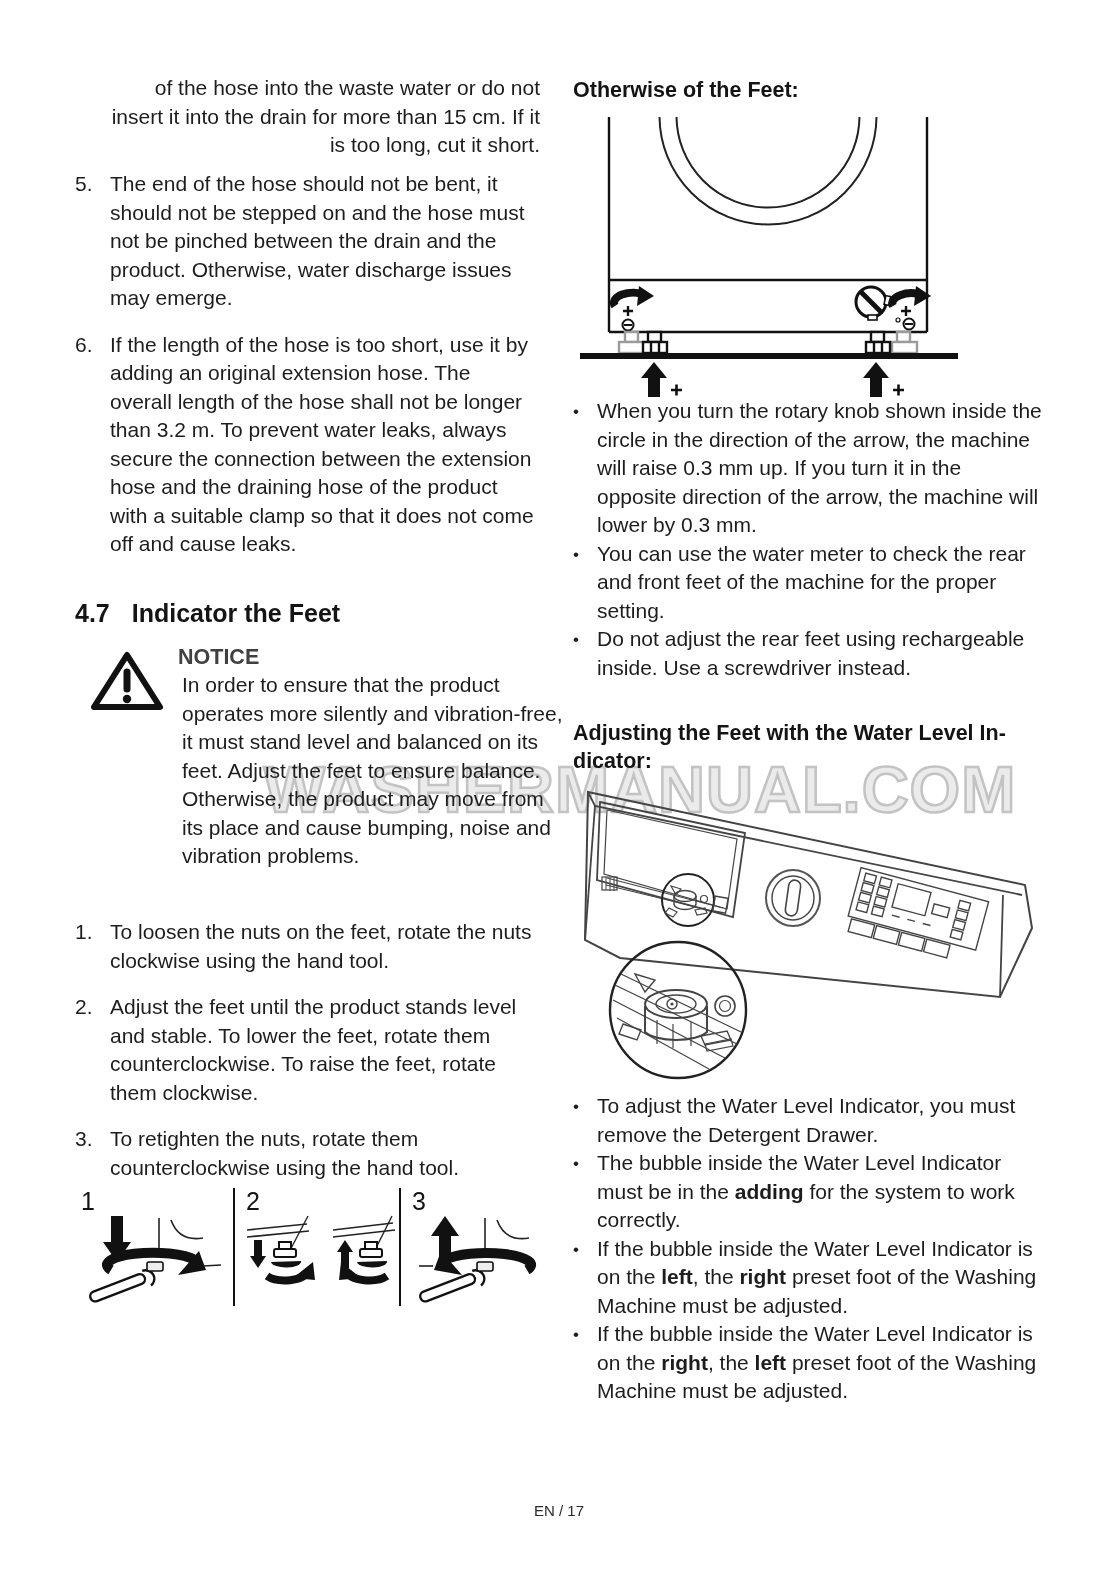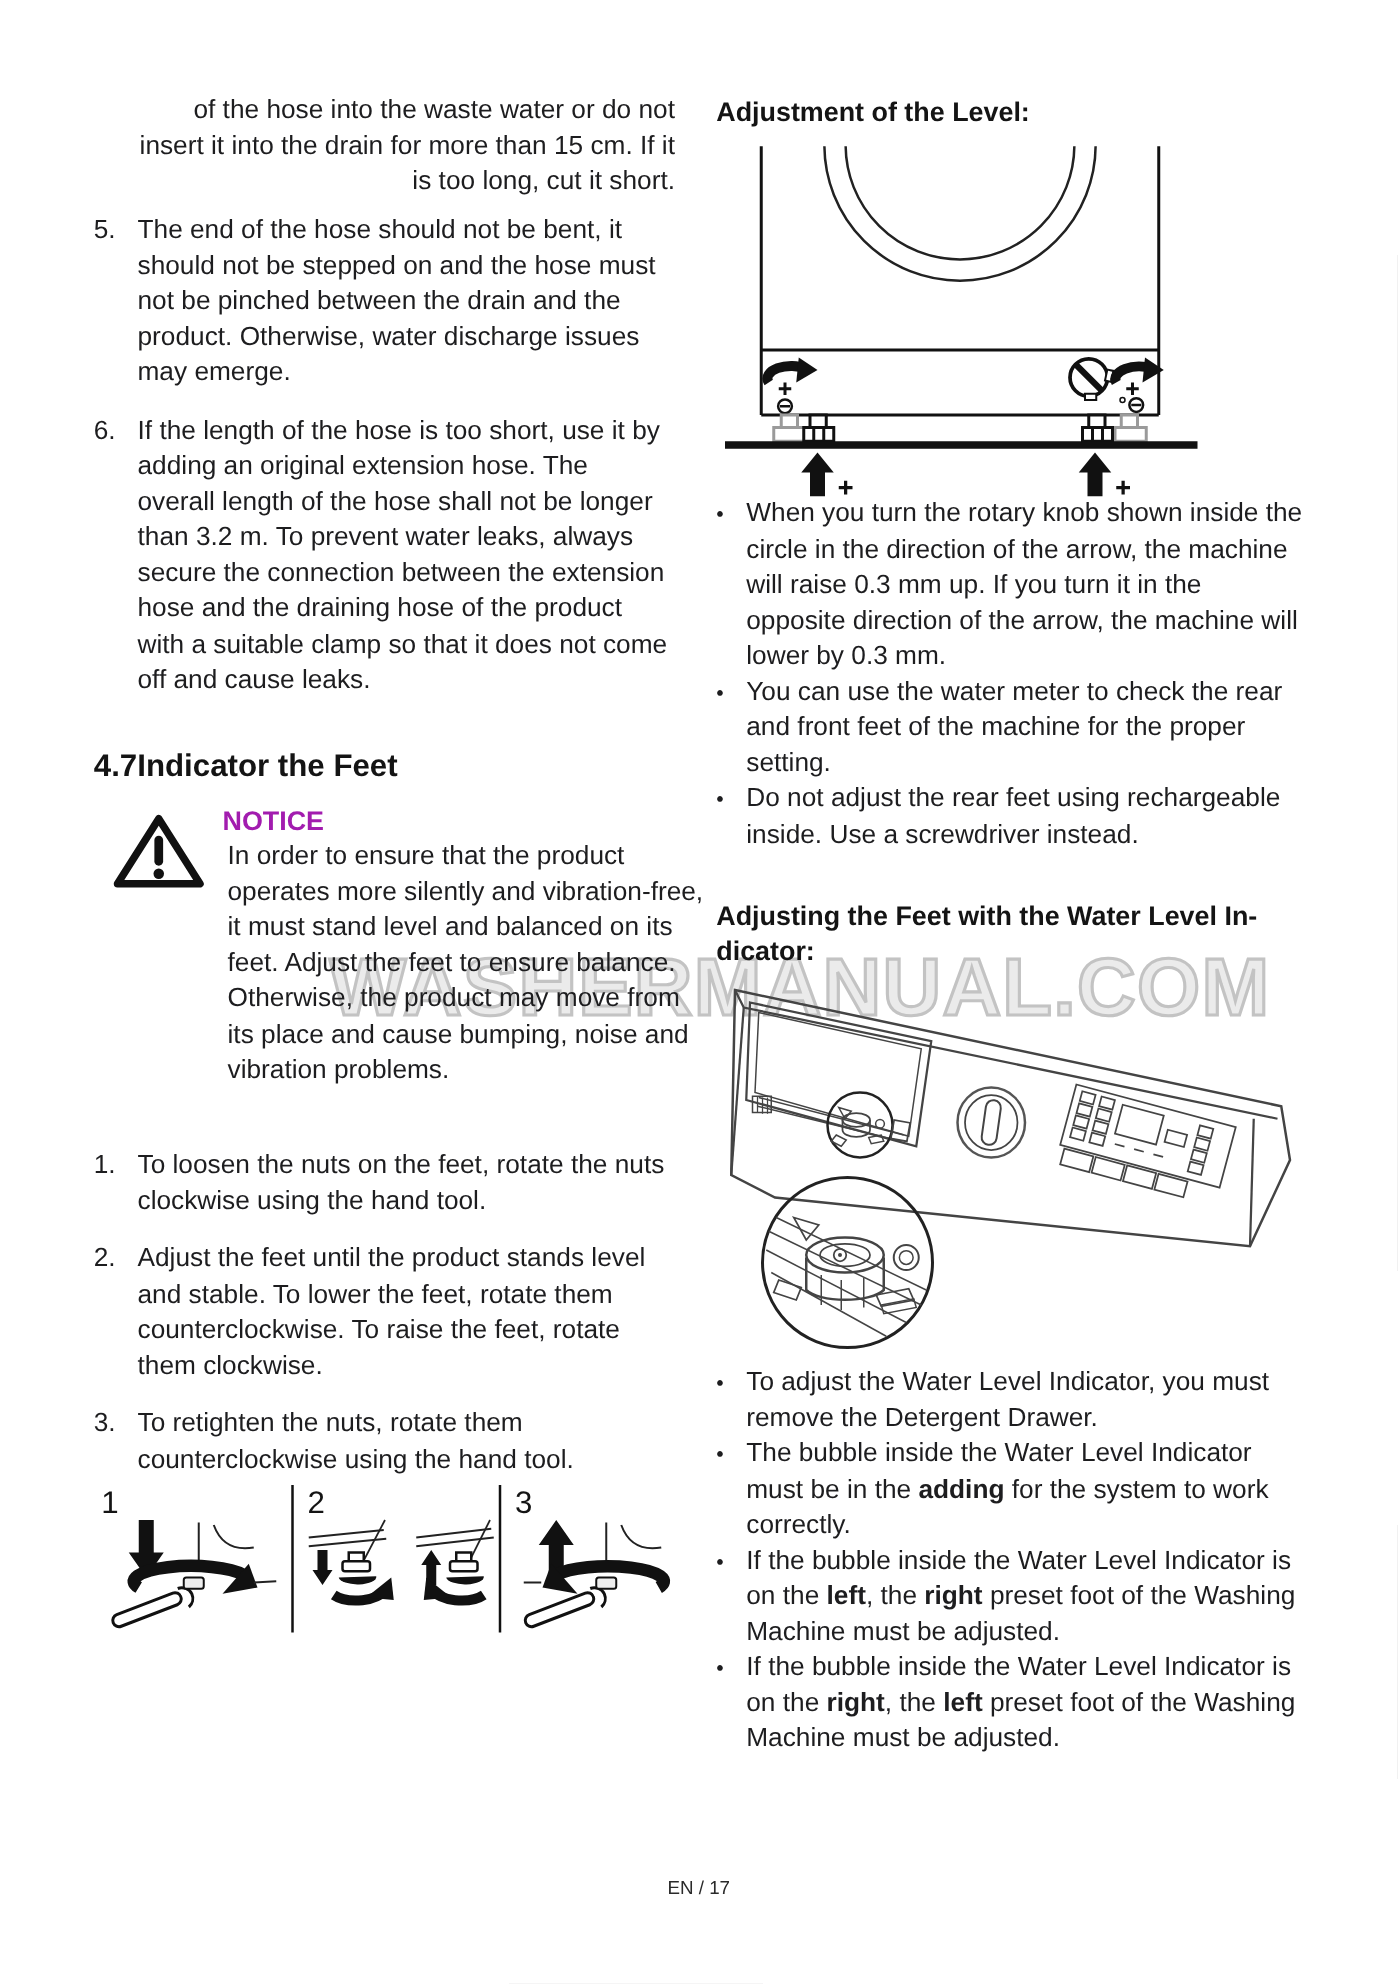--- a/index.html
+++ b/index.html
@@ -25,24 +25,24 @@
   }
   
   .li{position:relative;margin:0 0 18px 0;}
   .li .marker{position:absolute;left:0;top:0;}
   .num-list .li{padding-left:35px;}
   .bullet-list .li{padding-left:24px;margin:0;}
   .bullet-list .li .marker{font-size:17px;top:1px;}
   .litext b{font-weight:bold;}
   
   .h-bold{font-size:21.5px;font-weight:bold;line-height:28px;color:#141414;}
-  .h-section{font-size:25px;font-weight:bold;color:#141414;display:flex;}
+  .h-section{font-size:25px;font-weight:bold;color:#141414;display:flex;gap:22px;}
   .pre-line{white-space:pre-line;}
   
-  .notice-title{font-size:21.5px;font-weight:bold;color:#a21caf;margin-bottom:1px;}
+  .notice-title{font-size:21.5px;font-weight:bold;color:#404040;margin-bottom:1px;}
   .footer{width:1118px;text-align:center;font-size:15px;color:#2a2a2a;}
   svg{display:block;}
   svg text{font-family:"Liberation Sans","DejaVu Sans",sans-serif;}
 </style>
 </head>
 <body>
 
 <div class="page">
 
   <div class="watermark">WASHERMANUAL.COM</div>
@@ -144,21 +144,21 @@
       <polygon points="366,71 359,90 387,95" fill="#111"></polygon>
       <line x1="344" y1="86" x2="358" y2="86" stroke="#222" stroke-width="1.6"></line>
       <g transform="rotate(-21 390 100)">
         <rect x="342" y="96" width="58" height="10" rx="5" fill="#fff" stroke="#111" stroke-width="2.4"></rect>
         <path d="M400,94 a9,9 0 0 1 9,8 a9,9 0 0 1 -6,9" fill="#fff" stroke="#111" stroke-width="2.4"></path>
       </g>
       <rect x="402" y="82" width="16" height="9" rx="2" fill="#eee" stroke="#111" stroke-width="1.6"></rect>
     </g>
   </svg>
 
-  <div class="abs h-bold" style="left:573px;top:76px;">Adjustment of the Level:</div>
+  <div class="abs h-bold" style="left:573px;top:76px;">Otherwise of the Feet:</div>
 
   <svg class="abs" style="left:575px;top:110px;" width="470" height="290" viewBox="0 0 470 290">
     <defs>
         <clipPath id="drumclip">
           <rect x="0" y="7" width="470" height="283"></rect>
         </clipPath>
       </defs>
 
     <line x1="34" y1="7" x2="34" y2="222" stroke="#111" stroke-width="2.4"></line>
     <line x1="352" y1="7" x2="352" y2="222" stroke="#111" stroke-width="2.4"></line>

